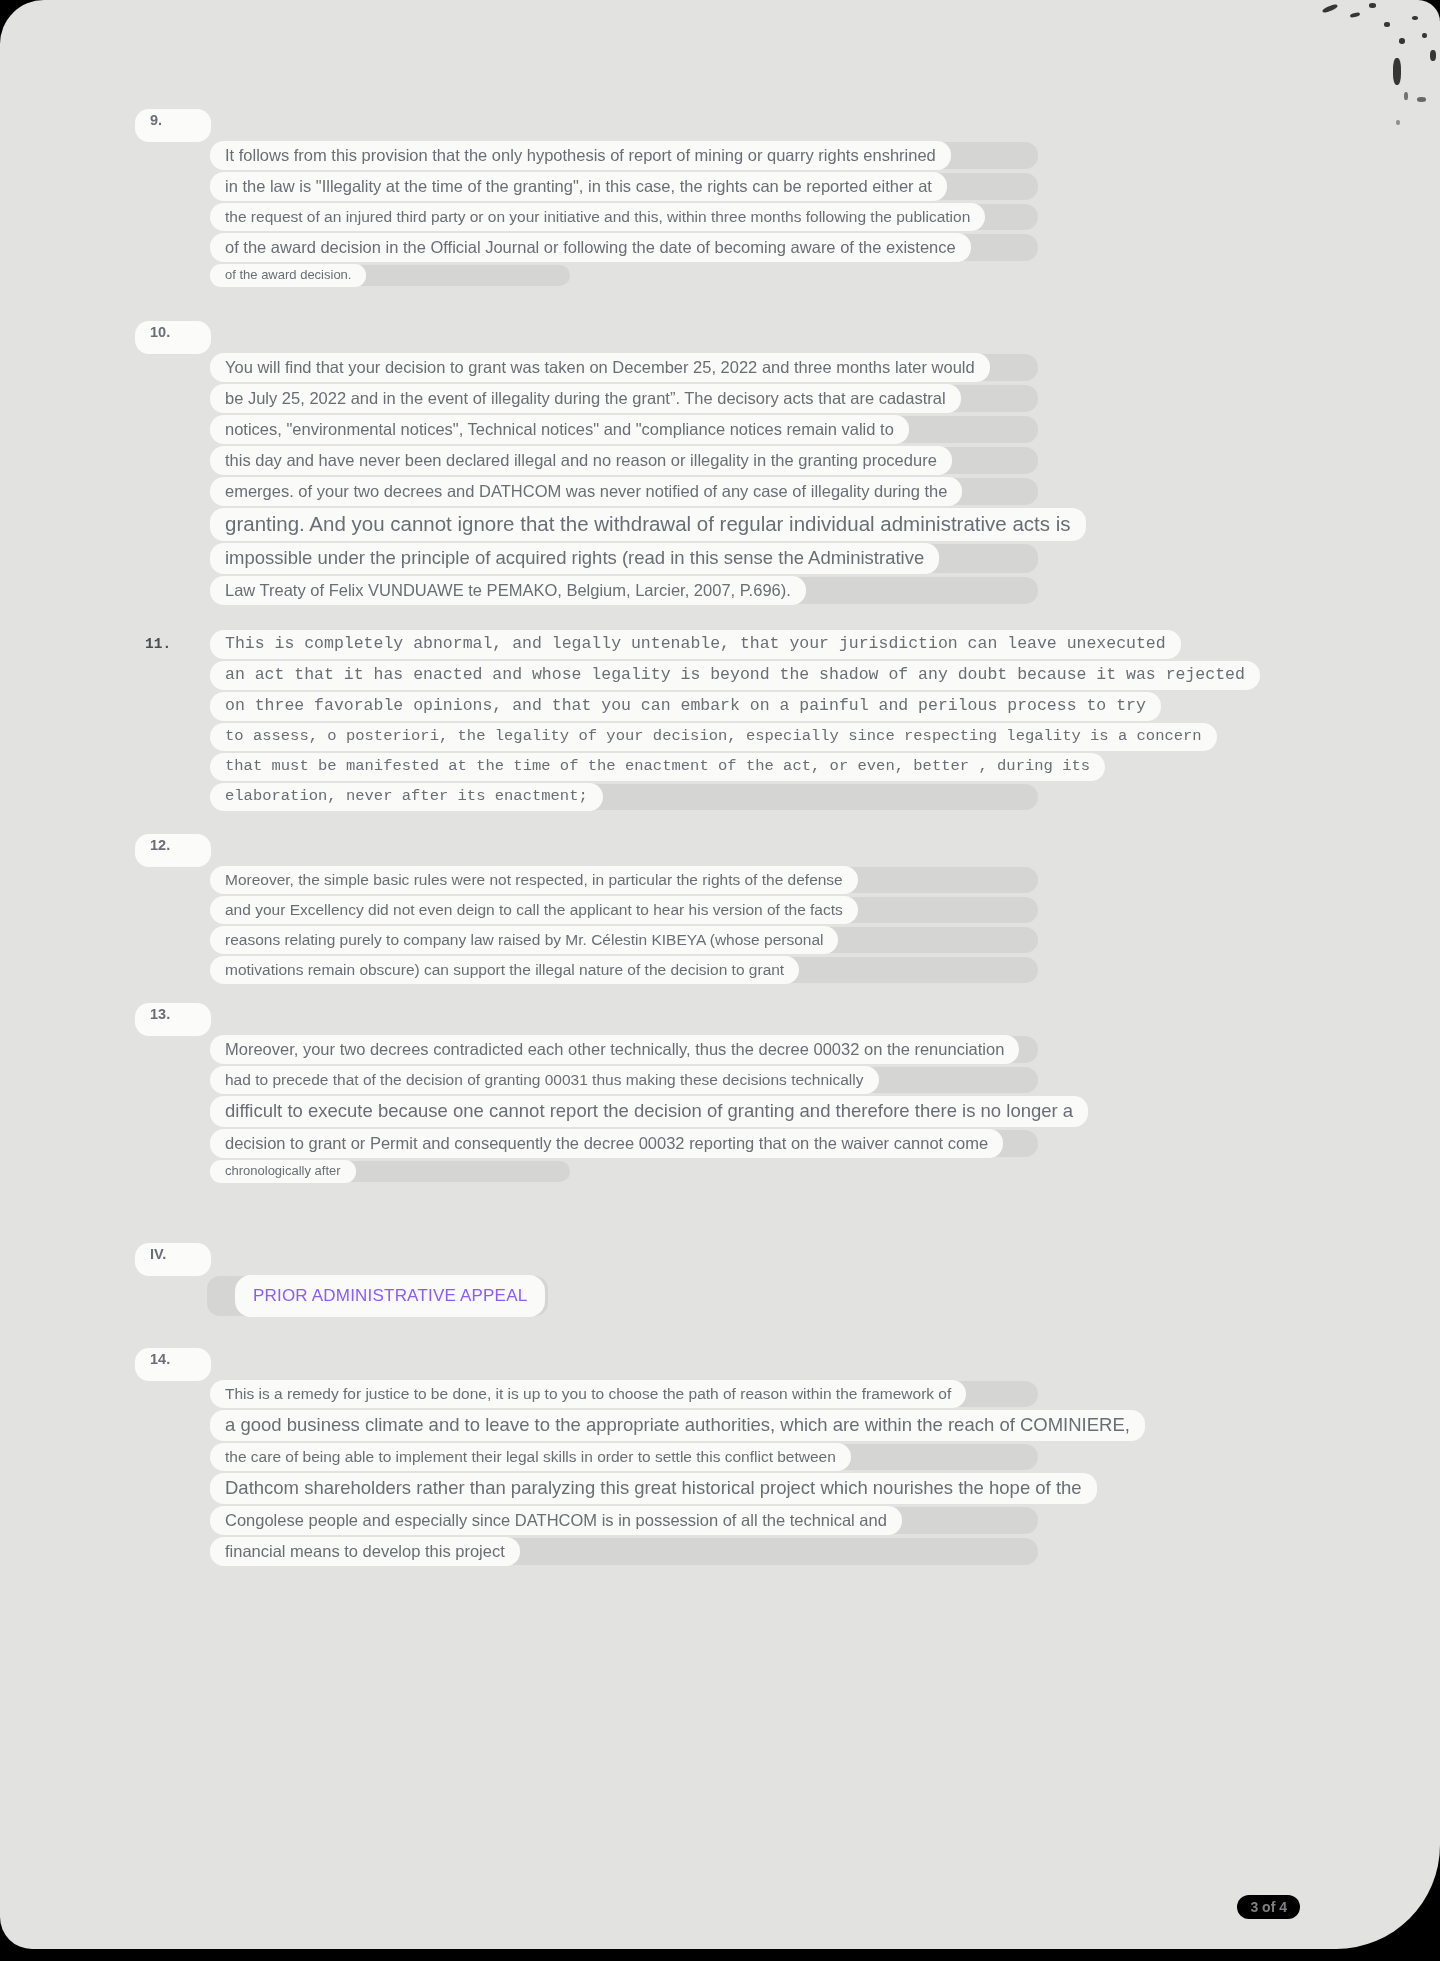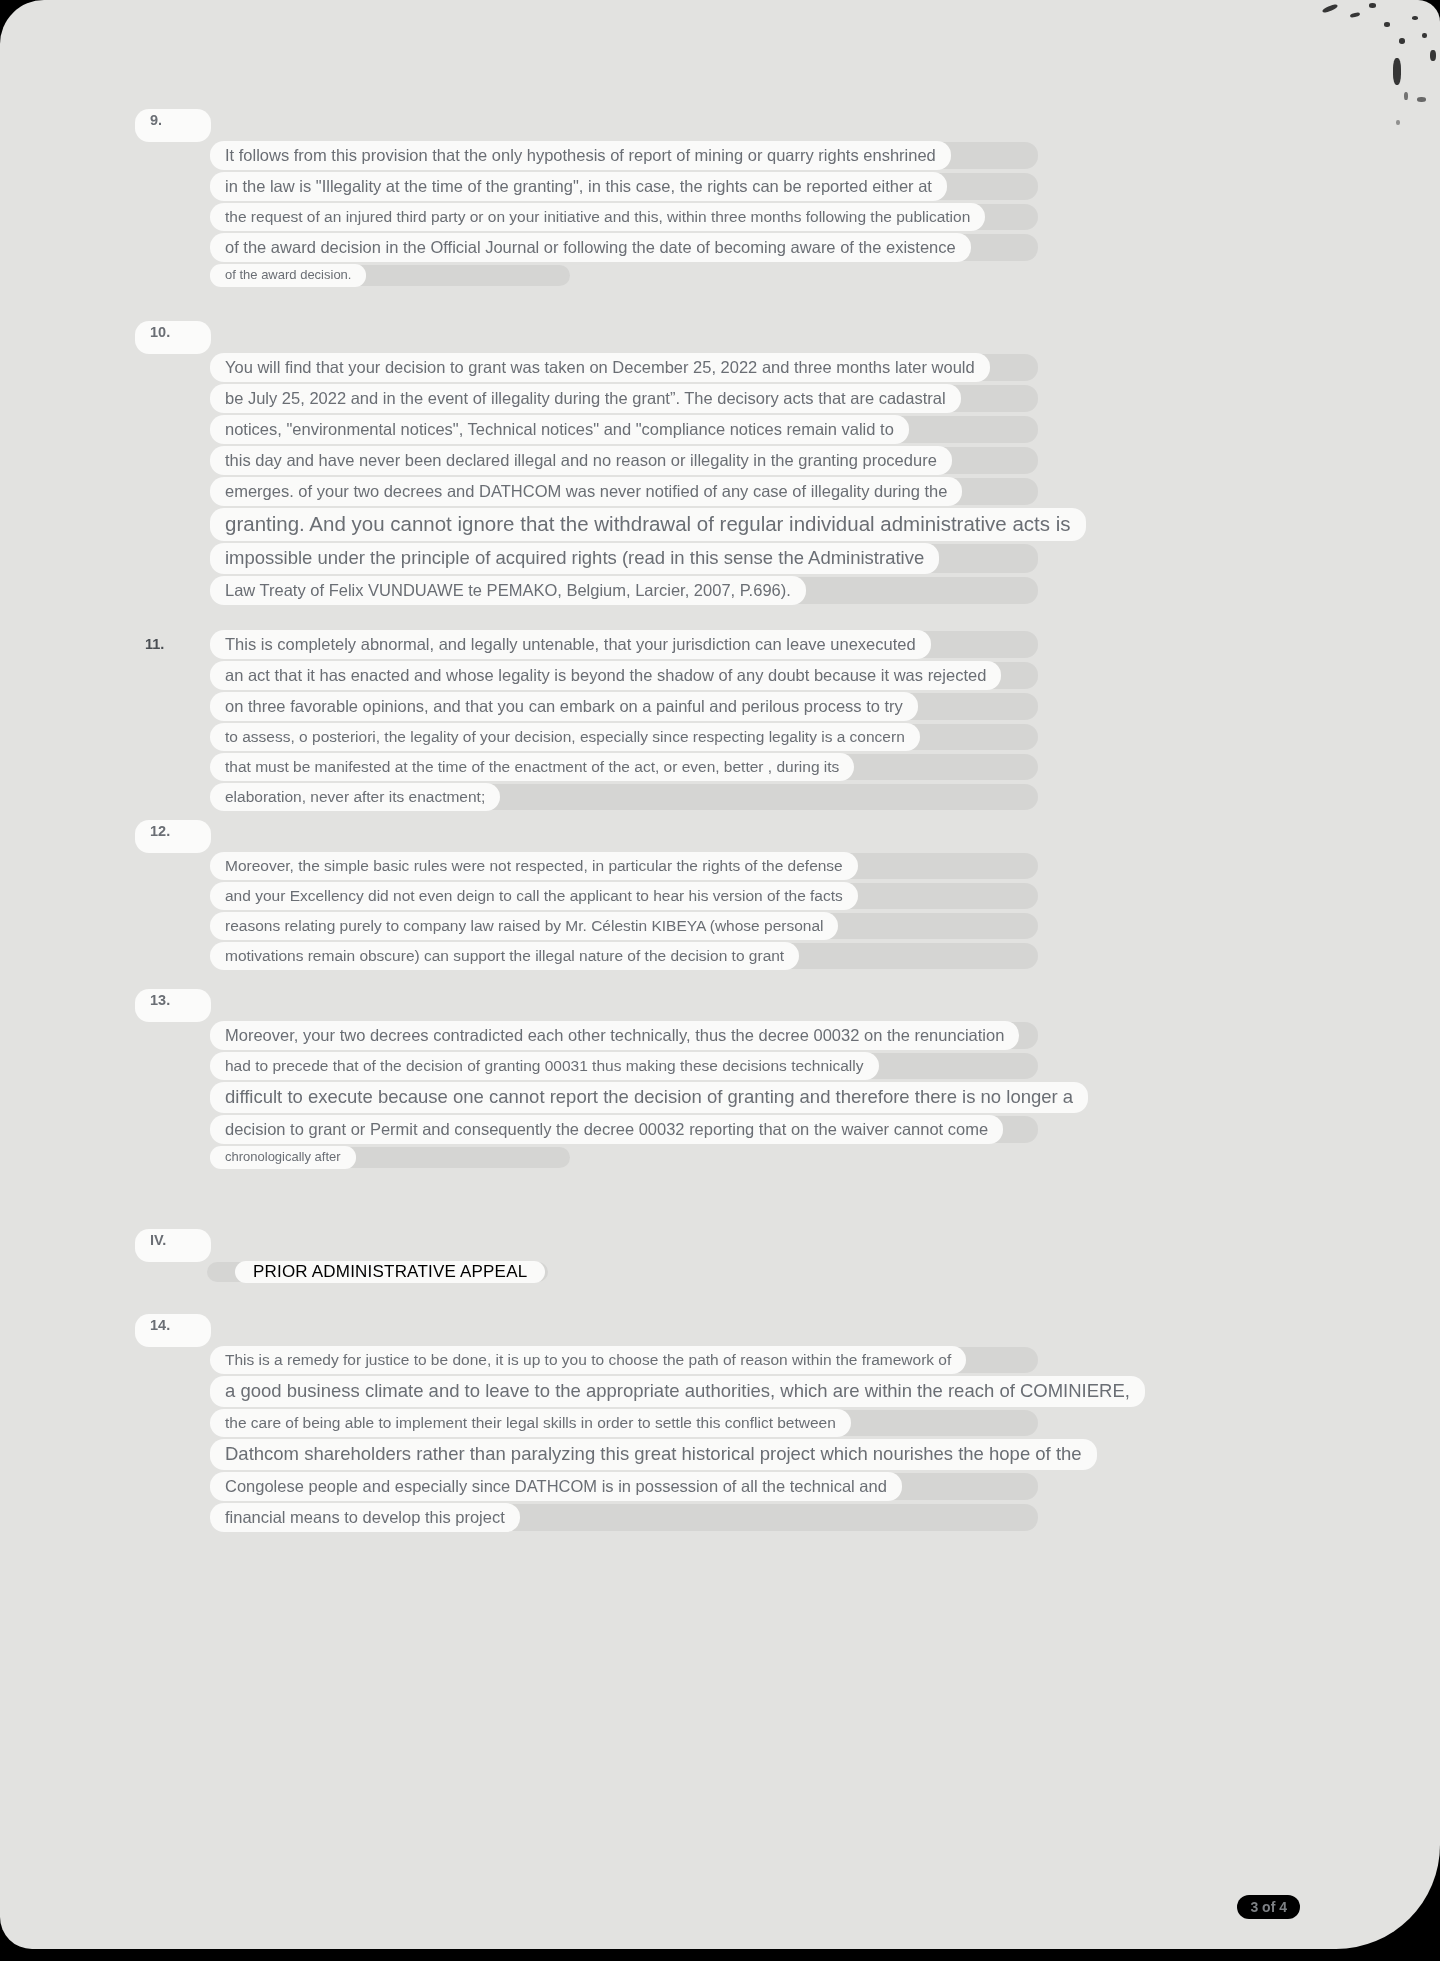--- a/index.html
+++ b/index.html
@@ -10,21 +10,21 @@
   }
   .page{
     position:absolute;left:0;right:0;top:0;bottom:12px;
     background:#e2e2e0;
     border-radius:44px 22px 104px 32px;
   }
   #doc{position:absolute;left:135px;top:108px;right:0;}
   .section{position:relative;}
   .sec-0{margin-bottom:33px;}
   .sec-1{margin-bottom:25px;}
-  .sec-2{margin-bottom:8px;}
+  .sec-2{margin-bottom:22px;font-family:Liberation Mono, monospace;}
   .sec-3{margin-bottom:18px;}
   .sec-4{margin-bottom:59px;}
   .sec-5{margin-bottom:30px;}
   .sec-6{margin-bottom:0;}
   .badge{
     position:absolute;left:0;top:1px;width:46px;height:26px;
     display:flex;align-items:center;justify-content:center;
     font-size:14.5px;font-weight:600;color:#8d9094;
   }
   .badge.pill{background:#fbfbfa;border-radius:14px;}
@@ -41,22 +41,22 @@
     position:relative;z-index:1;display:inline-block;
     background:#fafaf9;border-radius:14px;
     padding:3px 15px 4px;color:#6a6e74;
   }
   .size-xs .pill{font-size:13px;line-height:16px;border-radius:11px;}
   .size-sm .pill{font-size:15.5px;line-height:21px;}
   .size-md .pill{font-size:16.5px;line-height:22px;}
   .size-lg .pill{font-size:18.5px;line-height:24px;}
   .size-xl .pill{font-size:20.5px;line-height:26px;}
   .size-heading .pill{
-    font-size:17px;line-height:22px;padding:0 18px;margin-left:25px;
-    letter-spacing:.2px;color:#000000;border-radius:16px;
+    font-size:17px;line-height:22px;padding:10px 18px;margin-left:25px;
+    letter-spacing:.2px;color:#8b5cf6;border-radius:16px;
   }
   .footer-pill{
     position:absolute;right:140px;bottom:30px;z-index:2;
     background:#000000;border-radius:14px;padding:4px 13px;
     font-size:14px;font-weight:600;color:#7d8084;
   }
   .ink{position:absolute;background:#171717;opacity:.85;border-radius:45%;}
 </style>
 </head>
 <body>

